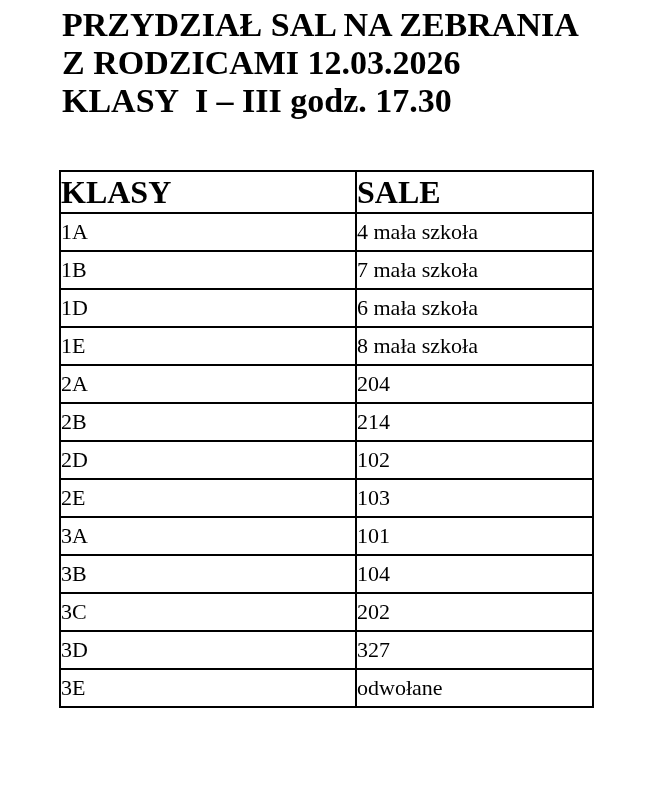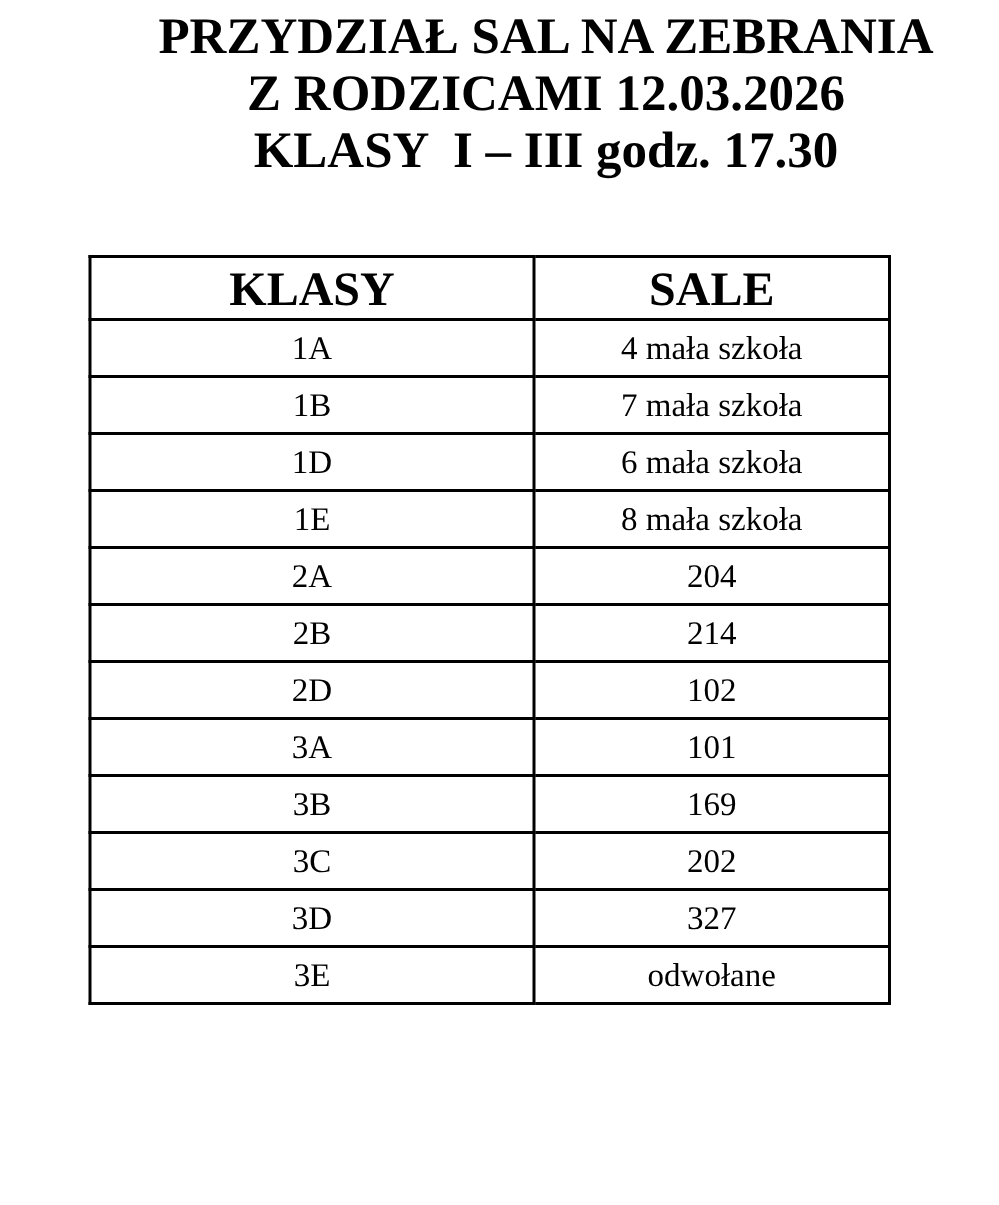--- a/index.html
+++ b/index.html
@@ -14,41 +14,40 @@
     background: #ffffff;
     font-family: "Liberation Serif", serif;
     color: #000000;
     overflow: hidden;
   }
   .title-block {
     position: absolute;
     top: 6px;
     left: 62px;
     right: 0;
-    text-align: center;
     font-weight: bold;
     font-size: 34px;
     line-height: 38px;
   }
   .title-line {
     white-space: pre; 
   }
   table.schedule {
     position: absolute;
     left: 59px;
     top: 170px;
     border-collapse: collapse;
     table-layout: fixed;
   }
   table.schedule col.col-klasy { width: 296px; }
   table.schedule col.col-sale  { width: 237px; }
   table.schedule th,
   table.schedule td {
     border: 2px solid #000000;
-    text-align: center;
+    text-align: left;
     vertical-align: middle;
     padding: 0;
     overflow: hidden;
   }
   table.schedule th {
     font-weight: bold;
     font-size: 32px;
     height: 40px;
   }
   table.schedule td {
@@ -103,26 +102,30 @@
         </tr>
         <tr>
           <td>2B</td>
           <td>214</td>
         </tr>
         <tr>
           <td>2D</td>
           <td>102</td>
         </tr>
         <tr>
+          <td>2E</td>
+          <td>103</td>
+        </tr>
+        <tr>
           <td>3A</td>
           <td>101</td>
         </tr>
         <tr>
           <td>3B</td>
-          <td>169</td>
+          <td>104</td>
         </tr>
         <tr>
           <td>3C</td>
           <td>202</td>
         </tr>
         <tr>
           <td>3D</td>
           <td>327</td>
         </tr>
         <tr>

